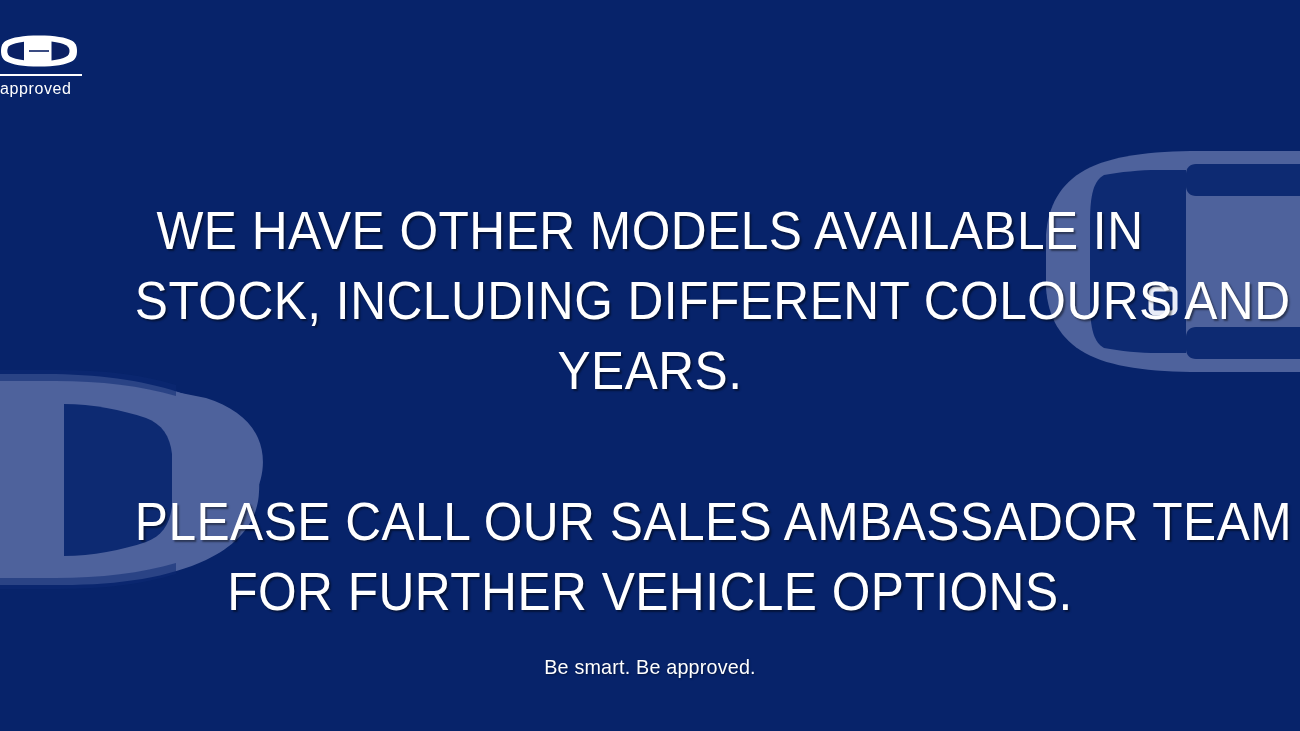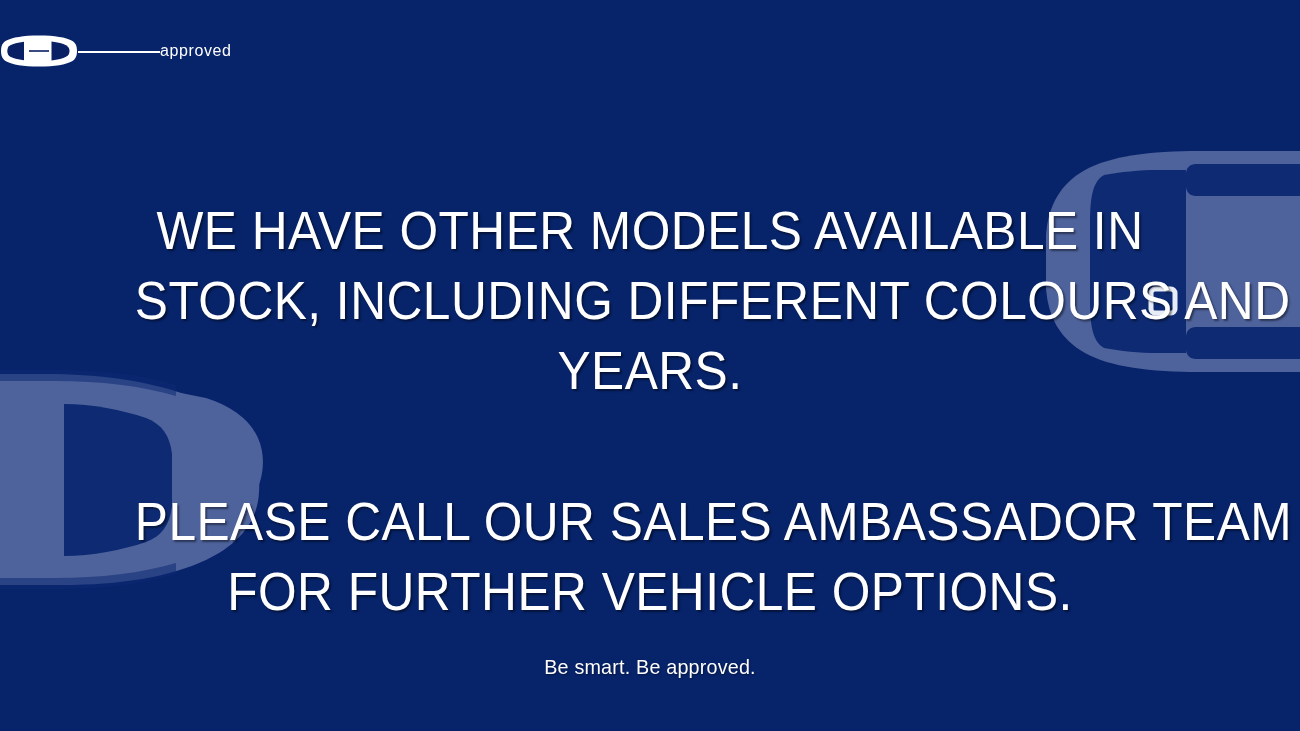--- a/index.html
+++ b/index.html
@@ -26,21 +26,21 @@
     pointer-events: none;
   }
 
   
   .logo-block {
     position: absolute;
     top: 34px;
     left: 0;
     width: 1300px;
     display: flex;
-    align-items: center;
+    flex-direction: column;
   }
   .logo-car {
     display: block;
     width: 78px;
     height: 34px;
   }
   .logo-rule {
     width: 82px;
     height: 2px;
     background: #ffffff;

